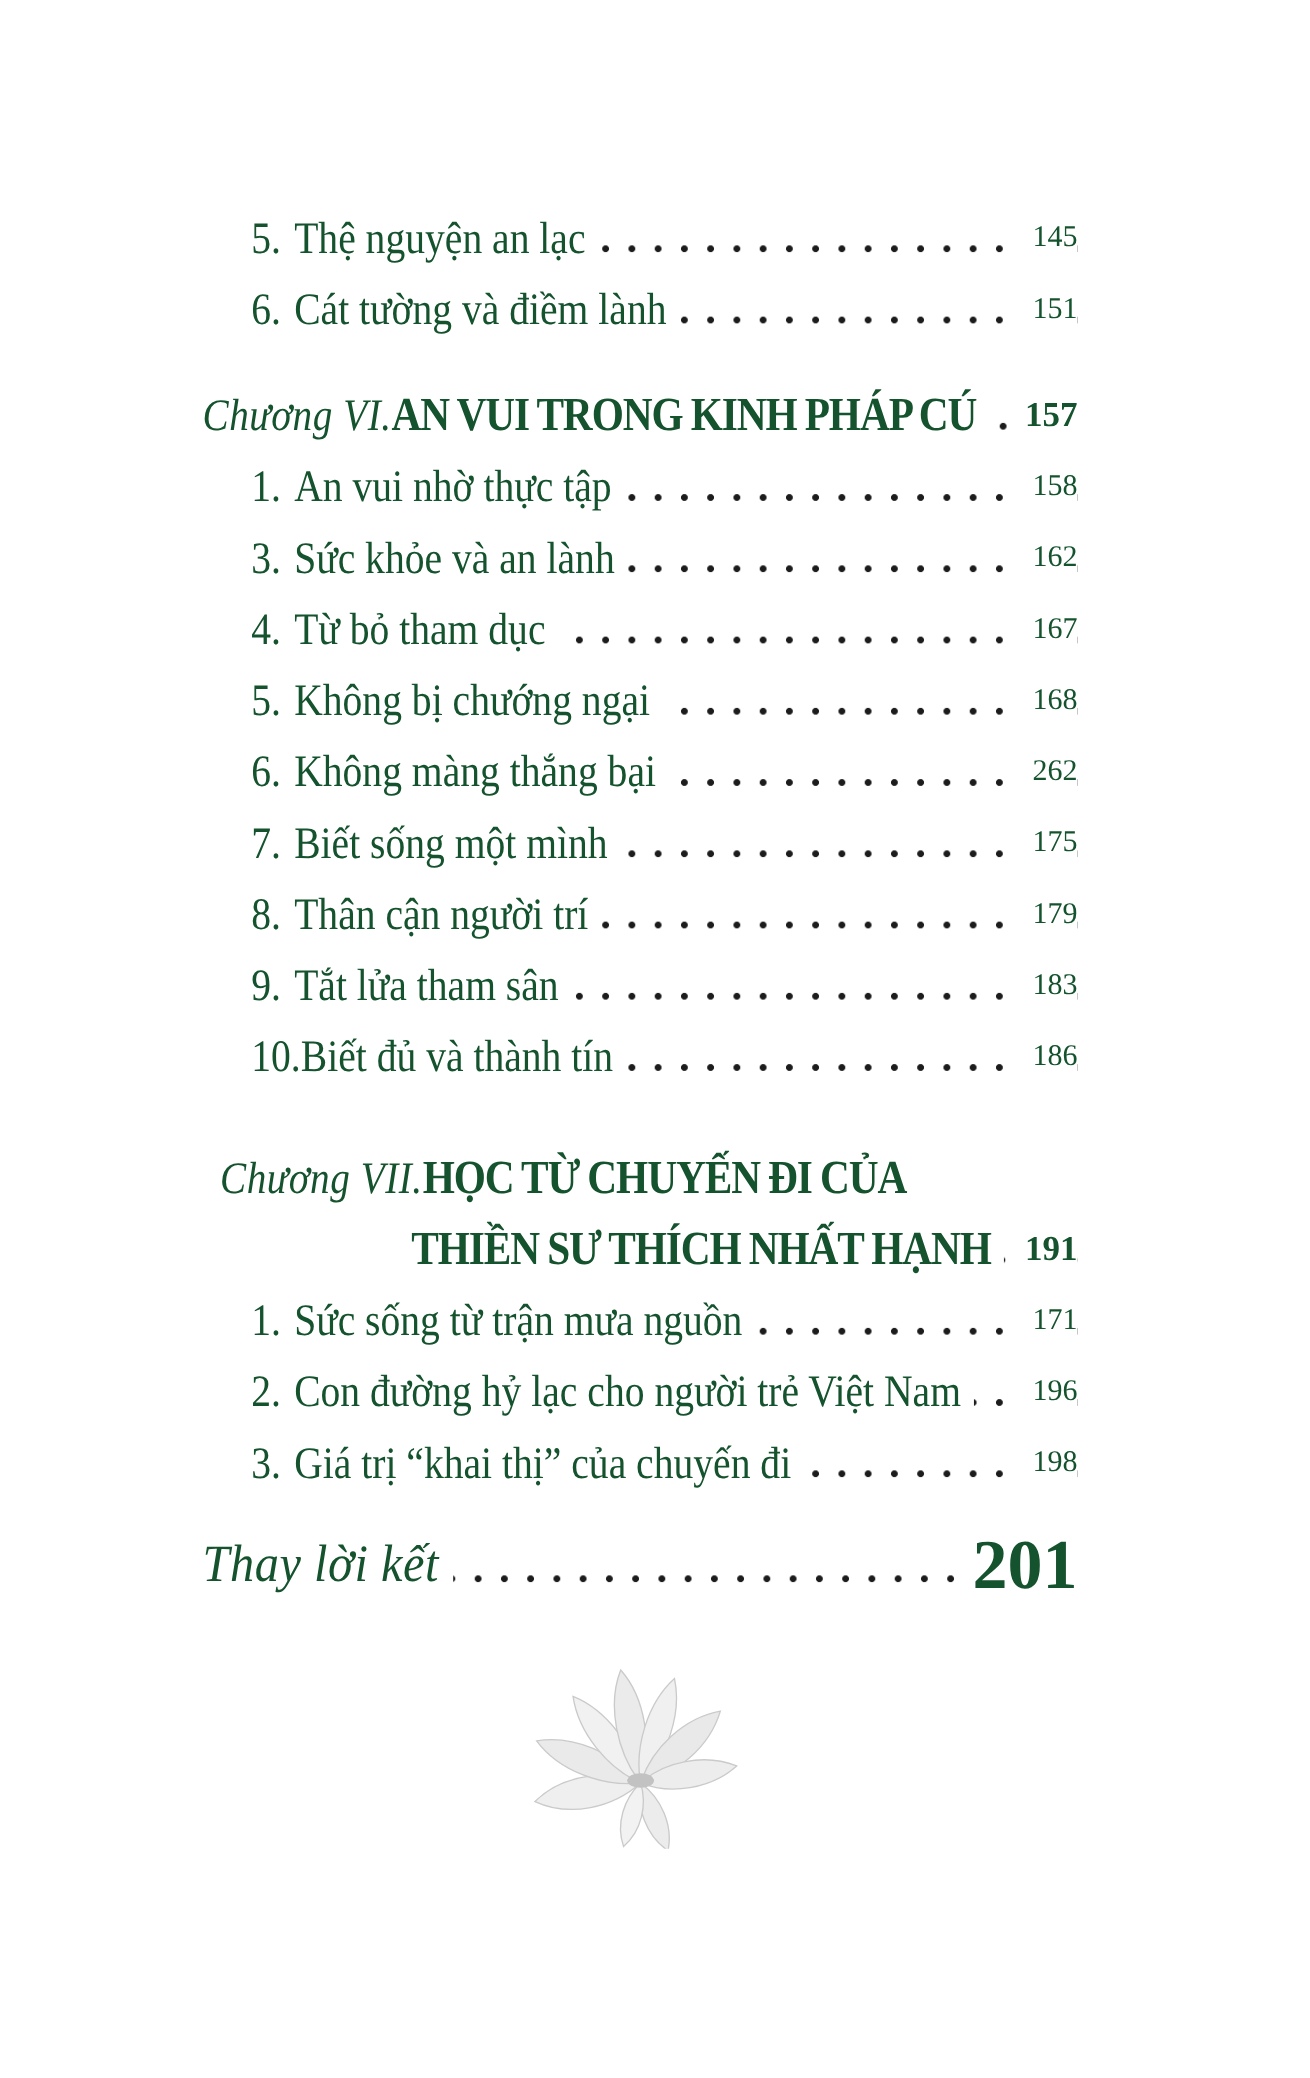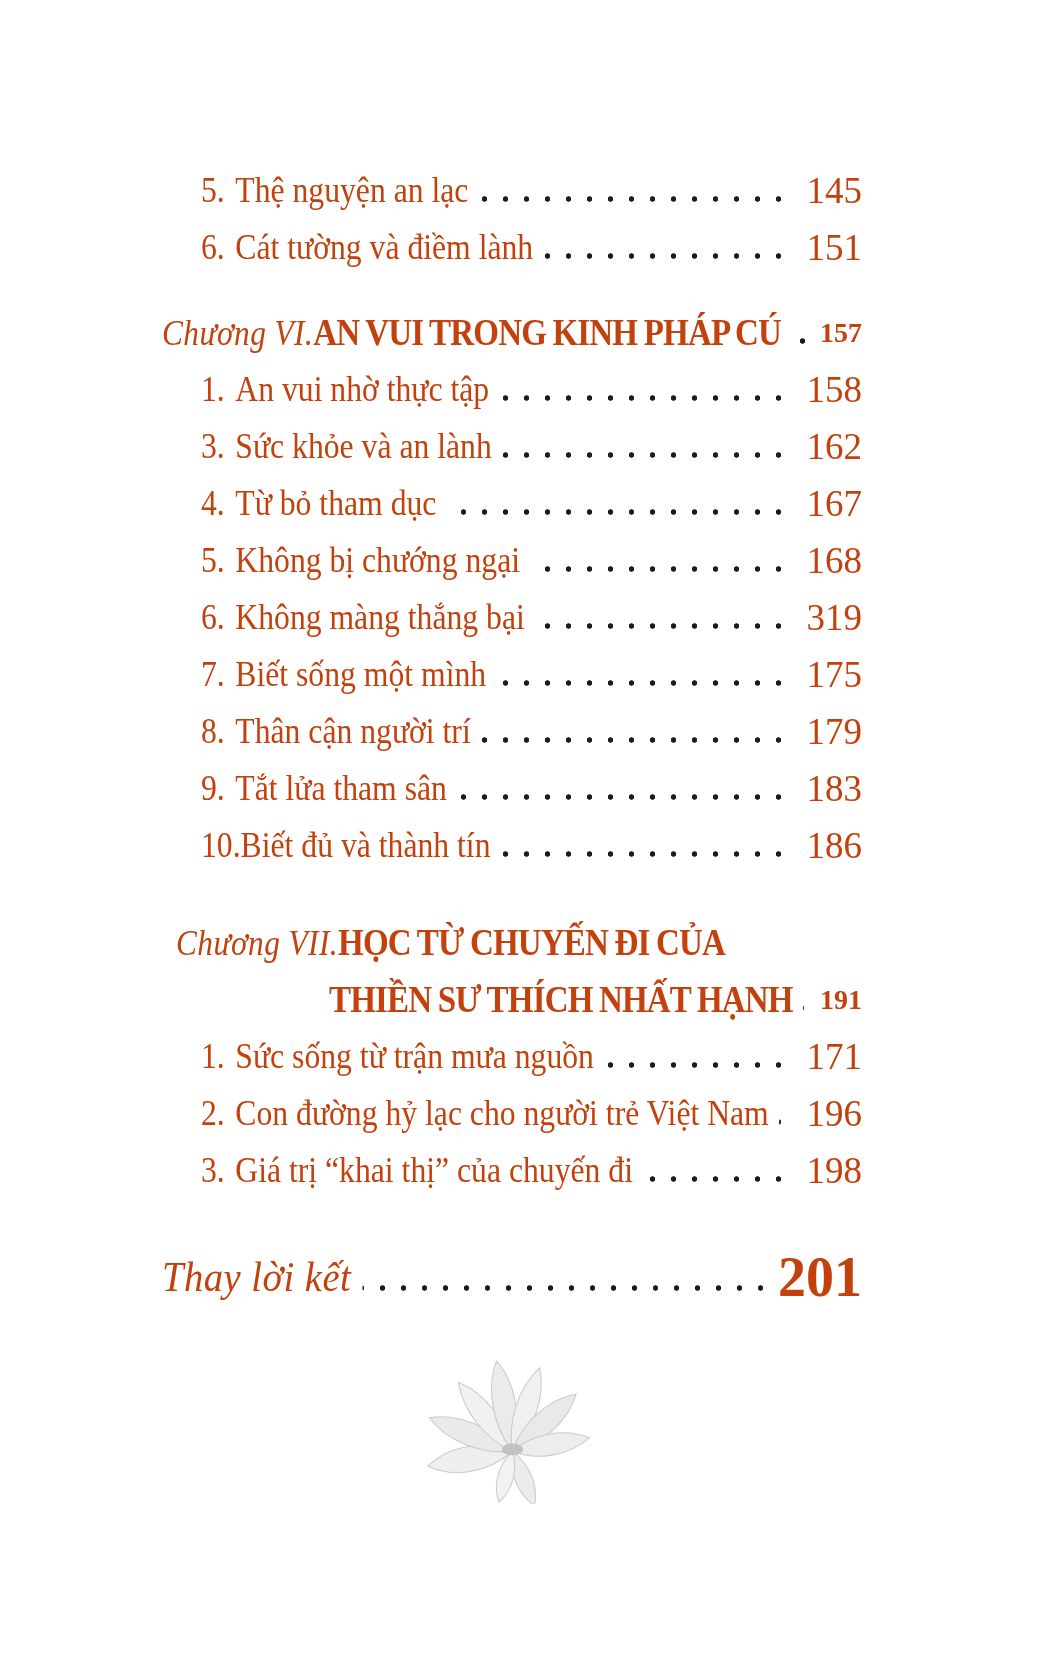--- a/index.html
+++ b/index.html
@@ -1,21 +1,21 @@
 <!DOCTYPE html>
 <html><head>
 <meta charset="utf-8">
 <style>
   html,body { margin:0; padding:0; background:#ffffff; }
   .page {
     position:relative;
     width:1040px; height:1662px;
     margin:0 auto;
     background:#ffffff;
-    color:#c2410c;
+    color:#14532d;
     font-family:"Liberation Serif","DejaVu Serif",serif;
     box-sizing:border-box;
     padding:162px 182px 0 158px;
     overflow:hidden;
   }
   .toc-row {
     position:relative;
     line-height:57px;
     white-space:nowrap;
     height:57px;
@@ -39,36 +39,36 @@
     transform-origin:0 0;
   }
   .pg {
     position:absolute; right:0; top:0; z-index:2;
     background:#ffffff;
     padding-left:12px;
     line-height:57px;
   }
   .item { font-size:36px; padding-left:39px; }
   .item .num { display:inline-block; min-width:39px; }
-  .item .pg { font-size:37px; }
+  .item .pg { font-size:24px; }
 
   .chead { font-size:38px; }
   .chead-vi { margin-top:28px; }
   .chead-vii { margin-top:40px;margin-left:14px; }
   .chead .textpart { transform:scaleX(0.87); }
   .chlabel {
     font-style:italic; font-weight:400; font-size:36px;
     display:inline-block; min-width:158px;
     letter-spacing:0.5px;
   }
   .chtitle { font-weight:700; letter-spacing:-1px; word-spacing:-1px; }
   .chead .pg { font-weight:700; font-size:28px; }
   .ch2 { padding-left:167px; }
 
-  .footer-row { margin-top:50px; font-size:42px; }
+  .footer-row { margin-top:25px; font-size:42px; }
   .footer-row .textpart { transform:scaleX(0.92); font-style:italic; letter-spacing:0.5px; }
   .footer-row .pg { font-size:56px; font-weight:700; }
   .footer-row .dotzone { background-position:left 0 bottom 13px; }
 
   .lotus-wrap {
     margin-top:40px;
     display:flex; justify-content:center;
   }
 </style>
 </head>
@@ -109,21 +109,21 @@
     <span class="pg">167</span>
   </div>
   <div class="toc-row item">
     <span class="dotzone"></span>
     <span class="textpart"><span class="num">5.</span><span class="label">Không bị chướng ngại</span></span>
     <span class="pg">168</span>
   </div>
   <div class="toc-row item">
     <span class="dotzone"></span>
     <span class="textpart"><span class="num">6.</span><span class="label">Không màng thắng bại</span></span>
-    <span class="pg">319</span>
+    <span class="pg">262</span>
   </div>
   <div class="toc-row item">
     <span class="dotzone"></span>
     <span class="textpart"><span class="num">7.</span><span class="label">Biết sống một mình</span></span>
     <span class="pg">175</span>
   </div>
   <div class="toc-row item">
     <span class="dotzone"></span>
     <span class="textpart"><span class="num">8.</span><span class="label">Thân cận người trí</span></span>
     <span class="pg">179</span>

